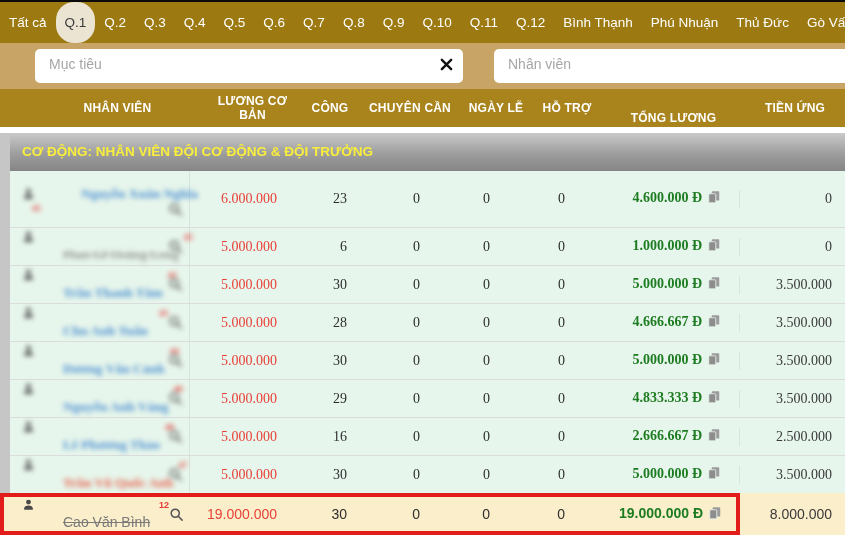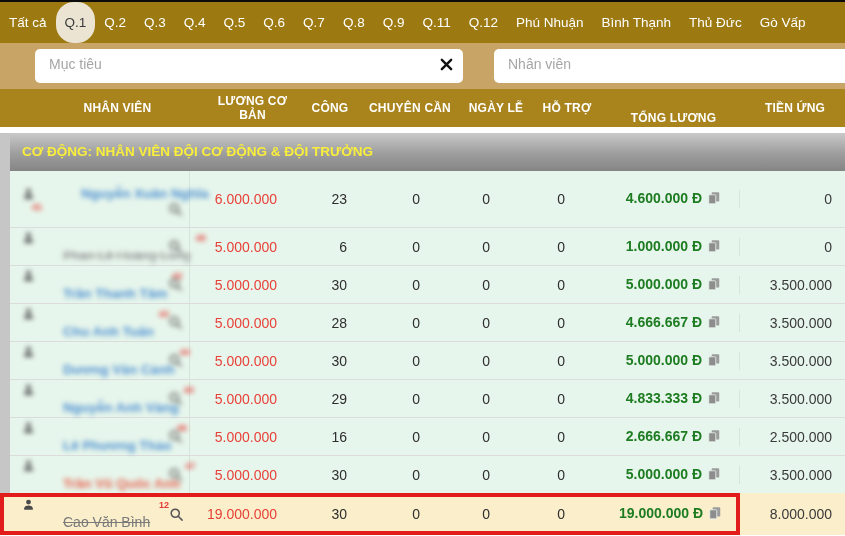--- a/index.html
+++ b/index.html
@@ -57,21 +57,21 @@
   .content { position:relative; }
   .gutter {
     position:absolute; left:0; top:0; width:10px; height:366px;
     background:#c6c6c6;
   }
   .section-head {
     margin:6px 0 0 10px; height:38px; line-height:38px;
     background:linear-gradient(#c9c9c9, #9d9d9d 55%, #858585);
     color:#f8ee3b; font-weight:bold; font-size:13.5px; padding-left:12px;
   }
-  .rows-wrap { margin-left:10px; }
+  .rows-wrap { margin-left:10px;font-family:Liberation Serif, serif; }
 
   .row {
     display:flex; align-items:center; background:#e7f6ec;
     font-size:14px; color:#2e2e2e; height:38px;
   }
   .rows-wrap .row + .row { border-top:1px solid #dcdcdc; }
   .row.two-line { height:56px; }
 
   .cell { flex:0 0 auto; }
   .cell.name {
@@ -150,30 +150,33 @@
     <div class="tab">
     <span class="tab-label">Q.7</span>
   </div>
     <div class="tab">
     <span class="tab-label">Q.8</span>
   </div>
     <div class="tab">
     <span class="tab-label">Q.9</span>
   </div>
     <div class="tab">
+    <span class="tab-label">Q.10</span>
+  </div>
+    <div class="tab">
     <span class="tab-label">Q.11</span>
   </div>
     <div class="tab">
     <span class="tab-label">Q.12</span>
   </div>
     <div class="tab">
+    <span class="tab-label">Bình Thạnh</span>
+  </div>
+    <div class="tab">
     <span class="tab-label">Phú Nhuận</span>
-  </div>
-    <div class="tab">
-    <span class="tab-label">Bình Thạnh</span>
   </div>
     <div class="tab">
     <span class="tab-label">Thủ Đức</span>
   </div>
     <div class="tab">
     <span class="tab-label">Gò Vấp</span>
   </div>
   </div>
 
 <div class="searchbar">

